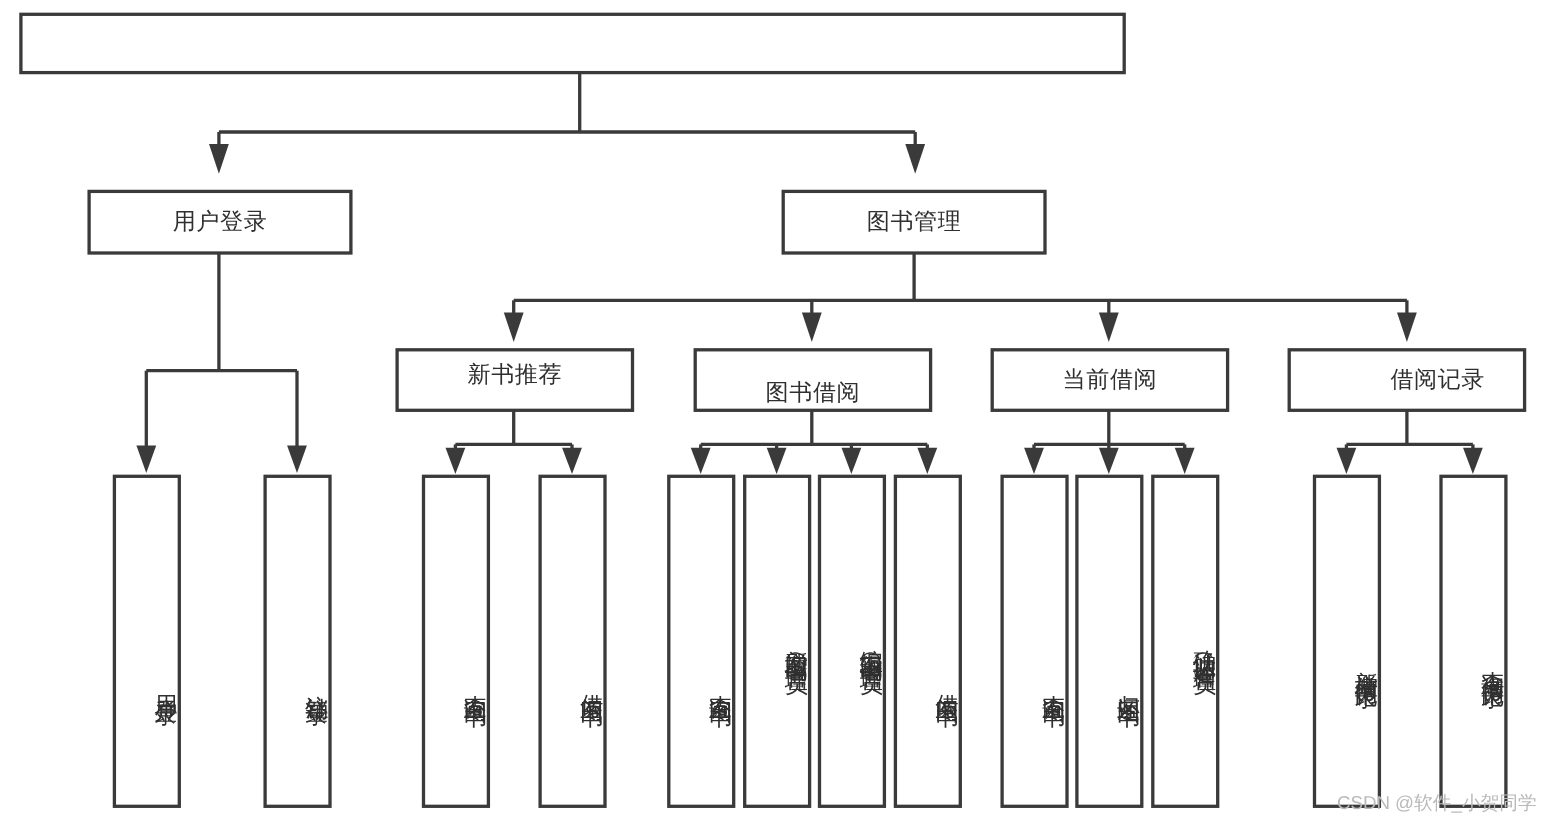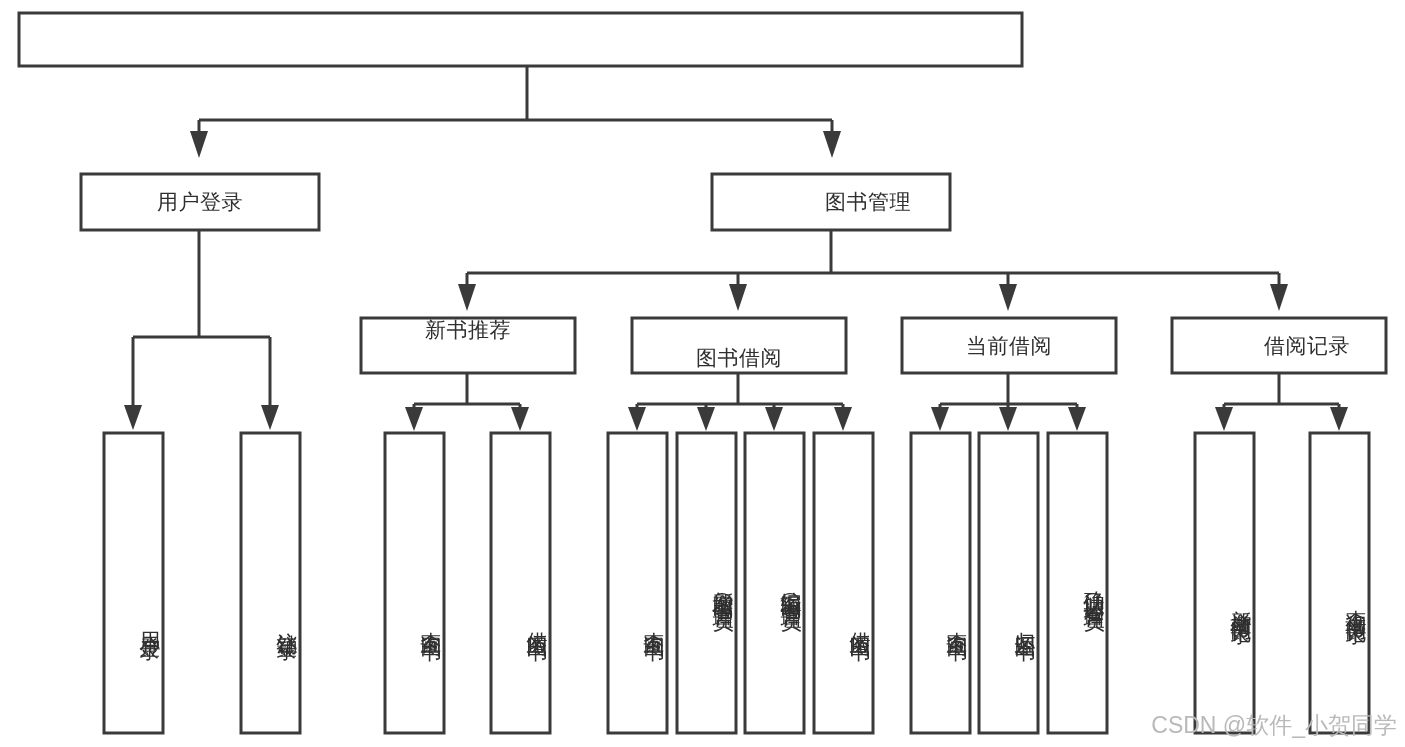--- a/index.html
+++ b/index.html
@@ -63,21 +63,21 @@
     font-size: 21px;
     line-height: 1.25;
     letter-spacing: 3px;
     align-items: flex-start;
     justify-content: center;
   }
   .watermark {
     position: absolute;
     right: 8px;
     bottom: 6px;
-    font-size: 23px;
+    font-size: 17px;
     color: #b9b9b9;
     font-family: "Liberation Sans", "DejaVu Sans", sans-serif;
     white-space: nowrap;
     user-select: none;
   }
 </style>
 </head>
 <body>
 
 <div id="diagram-root">
@@ -169,23 +169,23 @@
     <rect class="node-rect" x="1048" y="433" width="59" height="300"></rect>
 
     <rect class="node-rect" x="1195" y="433" width="59" height="300"></rect>
     <rect class="node-rect" x="1310" y="433" width="59" height="300"></rect>
 
   </svg>
 
 
   <div class="node-label label-h" style="left:81px; top:174px; width:238px; height:56px;">用户登录</div>
 
-  <div class="node-label label-h" style="left:712px; top:174px; width:238px; height:56px;margin-left:37px;">图书管理</div>
-
-  <div class="node-label label-h" style="left:361px; top:307px; width:214px; height:45px;">新书推荐</div>
+  <div class="node-label label-h" style="left:712px; top:174px; width:238px; height:56px;">图书管理</div>
+
+  <div class="node-label label-h" style="left:361px; top:318px; width:214px; height:45px;">新书推荐</div>
 
   <div class="node-label label-h" style="left:632px; top:318px; width:214px; height:55px;margin-top:12px;">图书借阅</div>
 
   <div class="node-label label-h" style="left:902px; top:318px; width:214px; height:55px;text-align:right;">当前借阅</div>
 
   <div class="node-label label-h" style="left:1200px; top:318px; width:214px; height:55px;">借阅记录</div>
 
   <div class="node-label label-v" style="left:104px; top:508px; width:59px; height:225px;">用户登录</div>
 
   <div class="node-label label-v" style="left:241px; top:508px; width:59px; height:225px;">注销登录</div>

